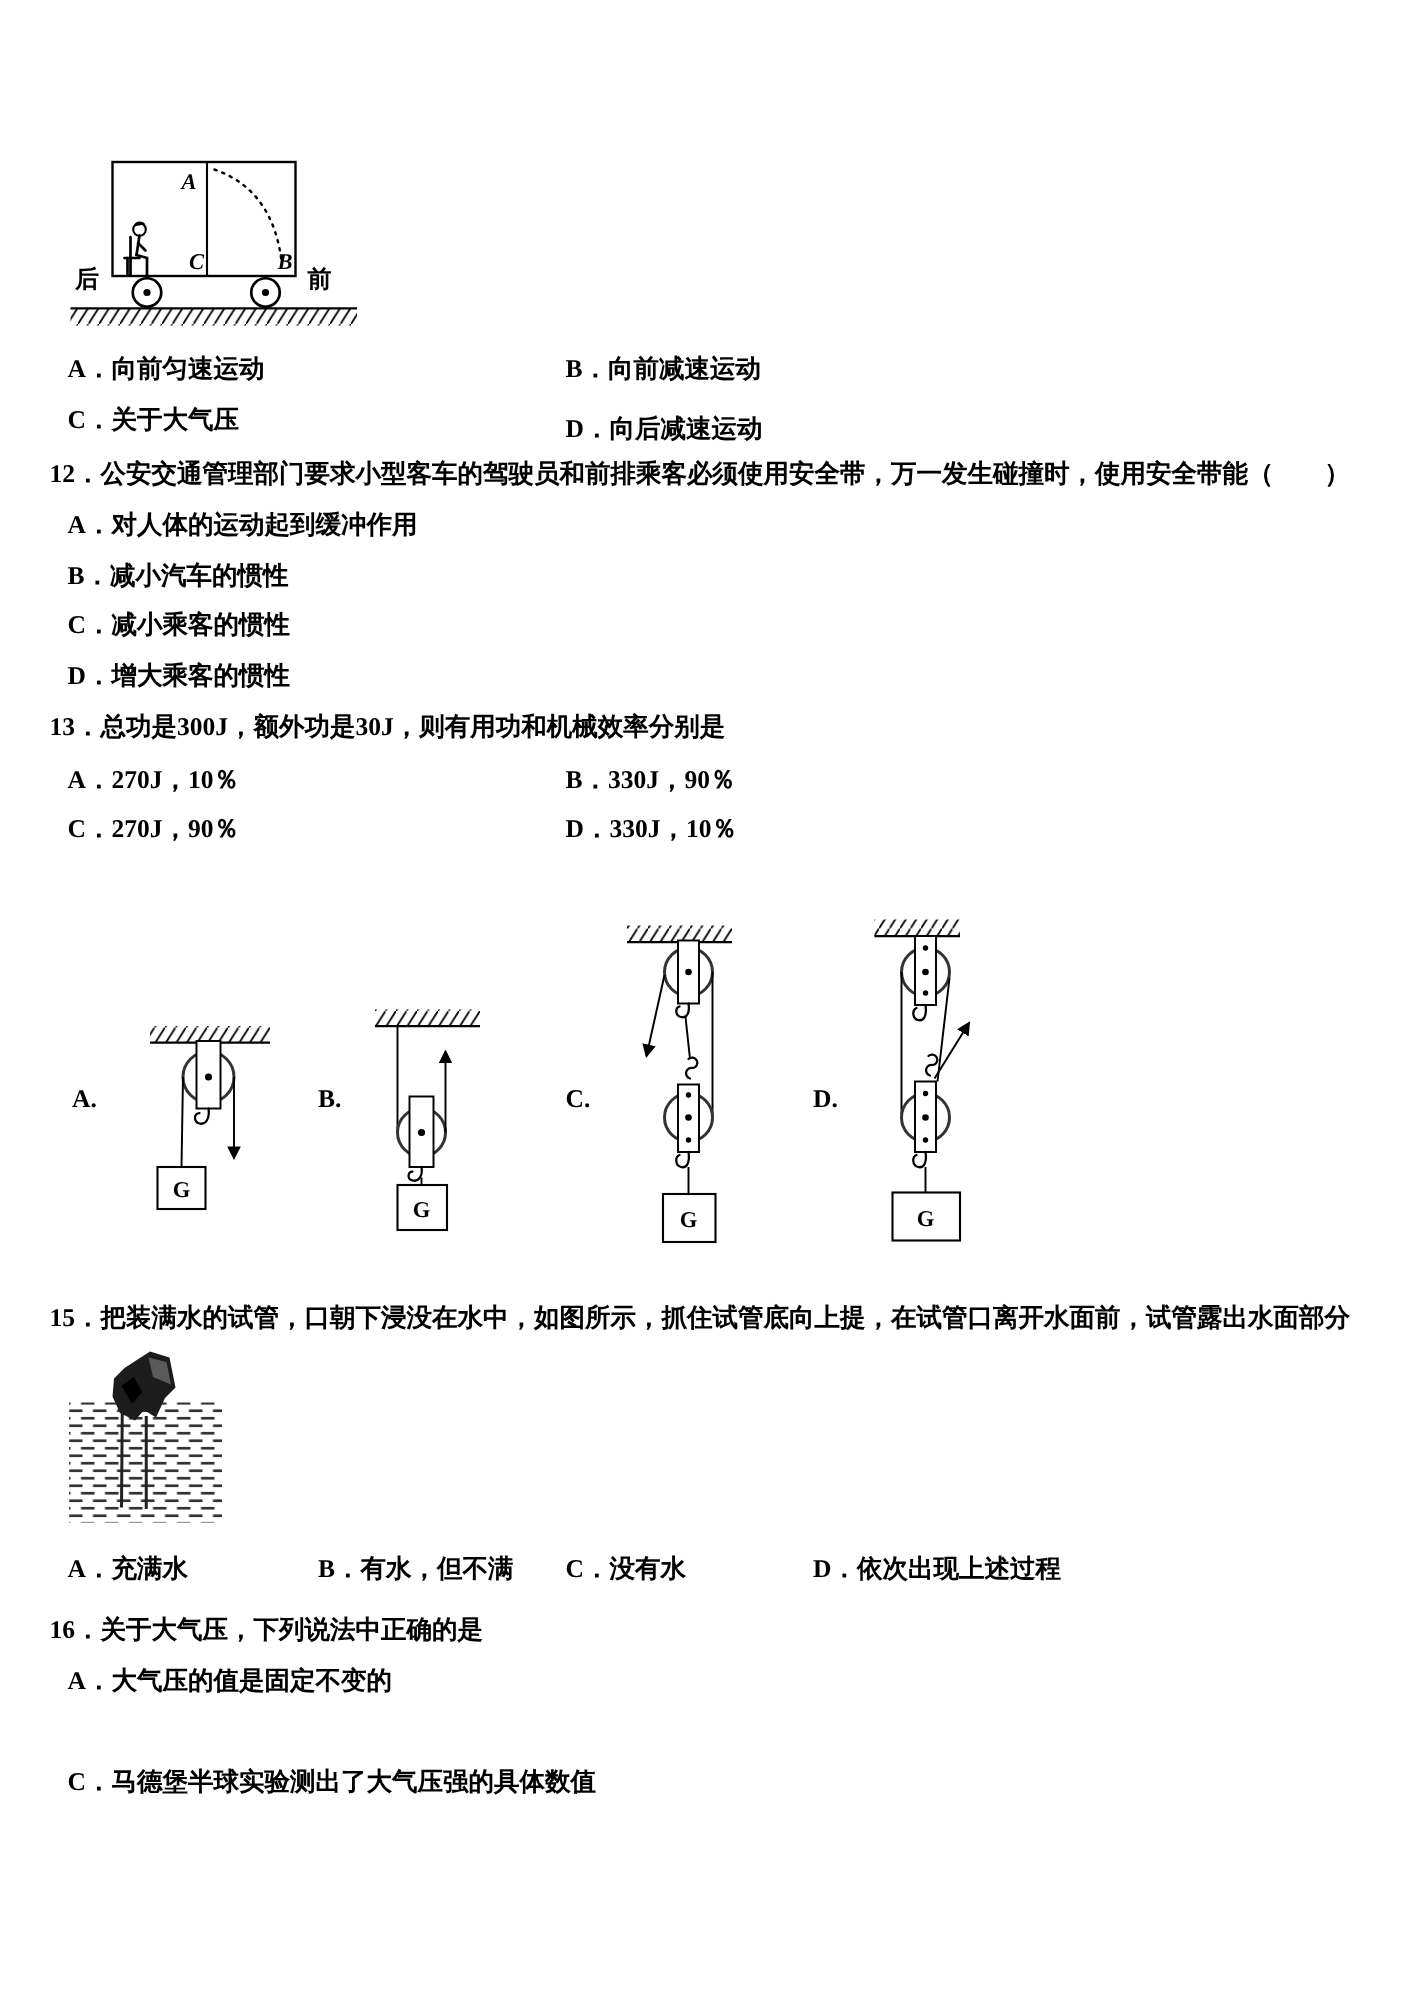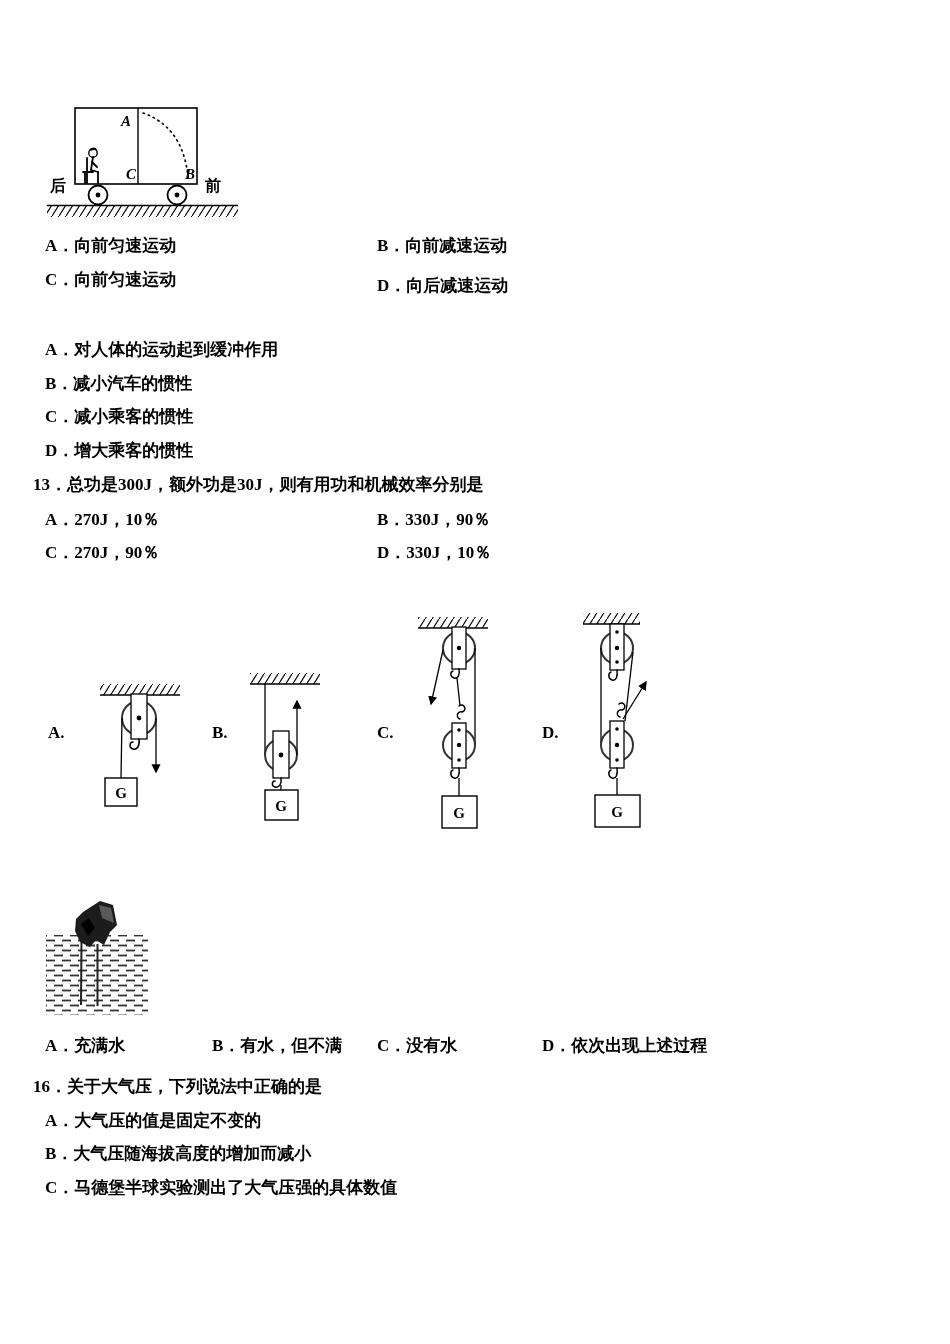--- a/index.html
+++ b/index.html
@@ -72,23 +72,24 @@
     </g>
     <text class="fig-pt" x="76" y="31">A</text>
     <text class="fig-pt" x="81" y="84">C</text>
     <text class="fig-pt" x="140" y="84">B</text>
     <text class="fig-cjk" x="5" y="96">后</text>
     <text class="fig-cjk" x="160" y="96">前</text>
   </svg>
 
   <span class="t" style="left:45px;top:236px">A．向前匀速运动</span>
   <span class="t" style="left:377px;top:236px">B．向前减速运动</span>
-  <span class="t" style="left:45px;top:270px">C．向前匀速运动</span>
+  <span class="t" style="left:45px;top:270px">C．关于大气压</span>
   <span class="t" style="left:377px;top:276px">D．向后减速运动</span>
 
+  <span class="t" style="left:33px;top:306px">12．公安交通管理部门要求小型客车的驾驶员和前排乘客必须使用安全带，万一发生碰撞时，使用安全带能（　　）</span>
   <span class="t" style="left:45px;top:340px">A．对人体的运动起到缓冲作用</span>
   <span class="t" style="left:45px;top:374px">B．减小汽车的惯性</span>
   <span class="t" style="left:45px;top:407px">C．减小乘客的惯性</span>
   <span class="t" style="left:45px;top:441px">D．增大乘客的惯性</span>
 
   <span class="t" style="left:33px;top:475px">13．总功是300J，额外功是30J，则有用功和机械效率分别是</span>
   <span class="t" style="left:45px;top:510px">A．270J，10％</span>
   <span class="t" style="left:377px;top:510px">B．330J，90％</span>
   <span class="t" style="left:45px;top:543px">C．270J，90％</span>
   <span class="t" style="left:377px;top:543px">D．330J，10％</span>
@@ -176,20 +177,21 @@
       <circle cx="577" cy="121" r="1.8" fill="#000"></circle>
       <circle cx="577" cy="137" r="2.2" fill="#000"></circle>
       <circle cx="577" cy="152" r="1.8" fill="#000"></circle>
       <path class="hook" d="M577,160 c1,7 -1,11 -5,10 c-4,-1 -4,-7 -1,-8"></path>
       <line class="rope" x1="577" y1="170" x2="577" y2="187"></line>
       <rect class="gbox" x="555" y="187" width="45" height="32"></rect>
       <text class="fig-g" x="577" y="209" text-anchor="middle">G</text>
     </g>
   </svg>
 
+  <span class="t" style="left:33px;top:869px">15．把装满水的试管，口朝下浸没在水中，如图所示，抓住试管底向上提，在试管口离开水面前，试管露出水面部分</span>
 
   <svg style="left:45px;top:898px" width="135" height="120" viewBox="0 0 135 120">
     <defs>
       <pattern id="waterP" width="16" height="10" patternUnits="userSpaceOnUse">
         <line x1="1" y1="2.5" x2="10" y2="2.5" stroke="#333" stroke-width="1.8"></line>
         <line x1="9" y1="7.5" x2="16" y2="7.5" stroke="#333" stroke-width="1.8"></line>
         <line x1="0" y1="7.5" x2="2" y2="7.5" stroke="#333" stroke-width="1.8"></line>
       </pattern>
     </defs>
     <rect x="1" y="37" width="102" height="80" fill="url(#waterP)"></rect>
@@ -204,16 +206,15 @@
     </g>
   </svg>
 
   <span class="t" style="left:45px;top:1036px">A．充满水</span>
   <span class="t" style="left:212px;top:1036px">B．有水，但不满</span>
   <span class="t" style="left:377px;top:1036px">C．没有水</span>
   <span class="t" style="left:542px;top:1036px">D．依次出现上述过程</span>
 
   <span class="t" style="left:33px;top:1077px">16．关于大气压，下列说法中正确的是</span>
   <span class="t" style="left:45px;top:1111px">A．大气压的值是固定不变的</span>
-  <span class="t" style="left:45px;top:1144px">B．大气压随海拔高度的增加而减小</span>
   <span class="t" style="left:45px;top:1178px">C．马德堡半球实验测出了大气压强的具体数值</span>
 
 </div>
 
 </body></html>

